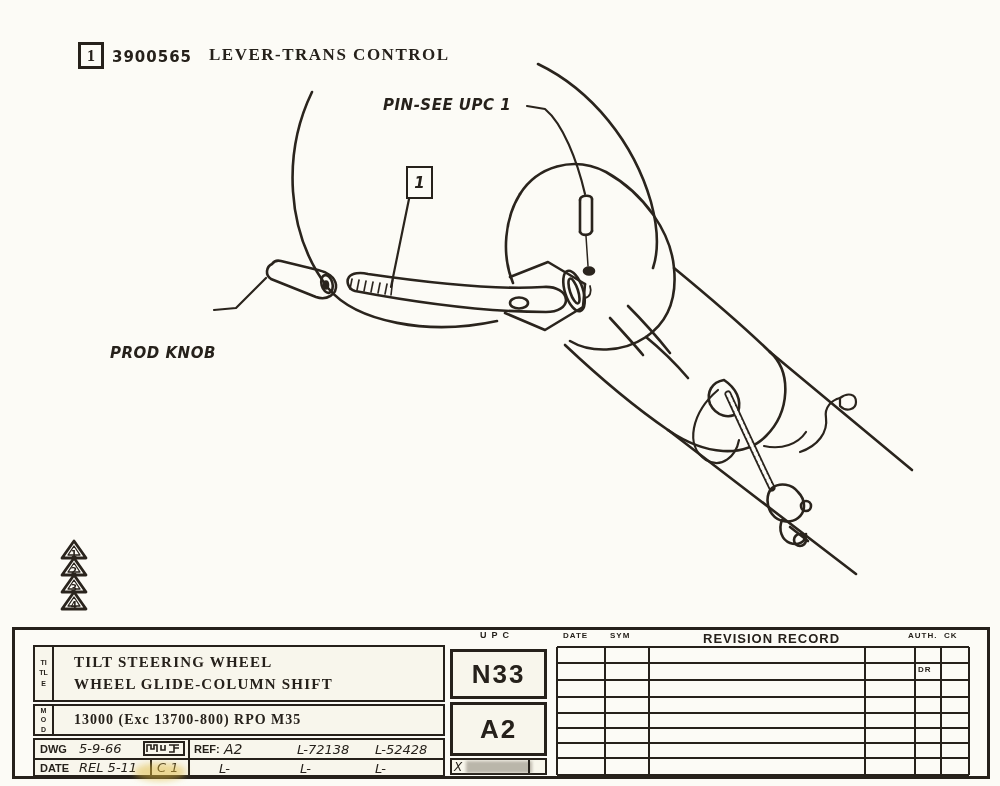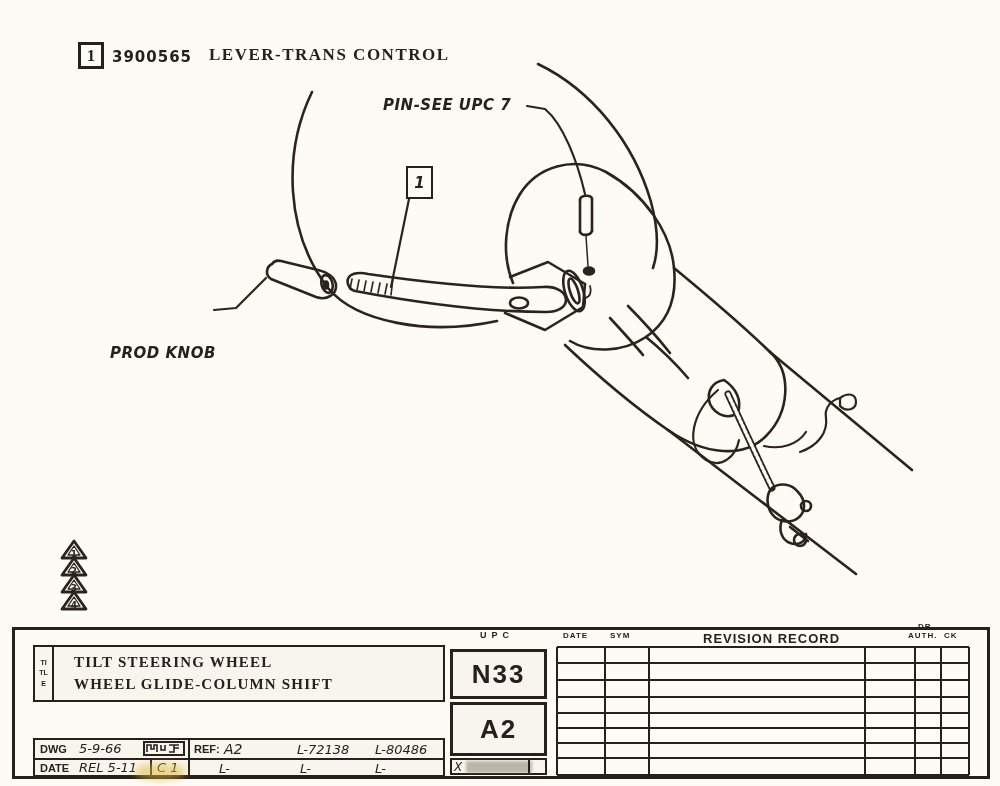--- a/index.html
+++ b/index.html
@@ -169,65 +169,71 @@
         <text x="74" y="591" text-anchor="middle" font-size="9" font-weight="bold" font-family="DejaVu Sans, sans-serif" fill="#2a241d" stroke="none">3</text>
       </g>
       <g>
         <path stroke-width="2.8" d="M 74,592 L 62,609 L 86,609 Z"></path>
         <path stroke-width="1.3" d="M 74,597 L 68,606 L 80,606 Z"></path>
         <text x="74" y="608" text-anchor="middle" font-size="9" font-weight="bold" font-family="DejaVu Sans, sans-serif" fill="#2a241d" stroke="none">4</text>
       </g>
     </g>
   </svg>
 
-  <div class="abs hand" style="left:383px;top:96px;">PIN-SEE UPC 7</div>
+  <div class="abs hand" style="left:383px;top:96px;">PIN-SEE UPC 1</div>
   <div class="abs hand" style="left:110px;top:302px;margin-top:42px;">PROD KNOB</div>
   <div class="abs callout-box" style="left:406px;top:166px;">
     <span>1</span>
   </div>
 
   <div class="abs blk outer-border" style="left:12px;top:627px;width:978px;height:152px;"></div>
 
   <div class="abs tb-label" style="left:480px;top:630px;letter-spacing:5px;">UPC</div>
   <div class="abs tb-label" style="left:563px;top:631px;font-size:8px;">DATE</div>
   <div class="abs tb-label" style="left:610px;top:631px;font-size:8px;">SYM</div>
   <div class="abs tb-label" style="left:703px;top:631px;font-size:13px;">REVISION RECORD</div>
   <div class="abs tb-label" style="left:872px;top:631px;font-size:8px;margin-left:36px;">AUTH.</div>
-  <div class="abs tb-label" style="left:918px;top:622px;font-size:8px;">DR</div>
+  <div class="abs tb-label" style="left:918px;top:665px;font-size:8px;">DR</div>
   <div class="abs tb-label" style="left:944px;top:631px;font-size:8px;">CK</div>
 
   <div class="abs blk" style="left:33px;top:645px;width:412px;height:57px;display:flex;">
     <div class="vert-cell" style="width:19px;">
       <div class="vert-text">TITLE</div>
     </div>
     <div style="display:flex;flex-direction:column;justify-content:center;padding-left:20px;" class="title-lines">
       <div>TILT STEERING WHEEL</div>
       <div>WHEEL GLIDE-COLUMN SHIFT</div>
     </div>
   </div>
 
+  <div class="abs blk" style="left:33px;top:704px;width:412px;height:32px;display:flex;">
+    <div class="vert-cell" style="width:19px;">
+      <div class="vert-text" style="line-height:1.3;">MOD</div>
+    </div>
+    <div style="display:flex;align-items:center;padding-left:20px;" class="mod-text">13000 (Exc 13700-800) RPO M35</div>
+  </div>
 
   <div class="abs blk" style="left:33px;top:738px;width:412px;height:39px;">
 
     <div class="abs" style="left:0;top:18px;width:100%;height:2px;background:#26211b;"></div>
     <div class="abs" style="left:153px;top:0;width:2px;height:100%;background:#26211b;"></div>
     <div class="abs" style="left:115px;top:20px;width:2px;height:16px;background:#26211b;"></div>
 
     <div class="abs small-print" style="left:5px;top:3px;">DWG</div>
     <div class="abs hand-sm" style="left:44px;top:1px;">5-9-66</div>
 
     <div class="abs" style="left:108px;top:1px;width:42px;height:15px;box-sizing:border-box;border:2px solid #26211b;background:#f8f6ec;">
       <svg width="38" height="11" viewBox="0 0 38 11">
         <path d="M2,9 V2 H6 V6 H9 V2 H12 V9 M16,2 V7 H20 V2 M24,2 H34 M29,2 V9 H24 M34,5 H29" stroke="#26211b" stroke-width="1.6" fill="none"></path>
       </svg>
     </div>
     <div class="abs small-print" style="left:159px;top:3px;">REF:</div>
     <div class="abs hand-sm" style="left:189px;top:1px;font-size:14px;">A2</div>
     <div class="abs hand-sm" style="left:262px;top:2px;">L-72138</div>
-    <div class="abs hand-sm" style="left:340px;top:2px;">L-80486</div>
+    <div class="abs hand-sm" style="left:340px;top:2px;">L-52428</div>
 
     <div class="abs small-print" style="left:5px;top:22px;">DATE</div>
     <div class="abs hand-sm" style="left:44px;top:20px;">REL 5-11</div>
     <div class="abs hand-sm" style="left:122px;top:20px;">C 1</div>
     <div class="abs hand-sm" style="left:184px;top:21px;">L-</div>
     <div class="abs hand-sm" style="left:265px;top:21px;">L-</div>
     <div class="abs hand-sm" style="left:340px;top:21px;">L-</div>
   </div>
 
   <div class="abs blk" style="left:450px;top:649px;width:97px;height:50px;border-width:3px;">

